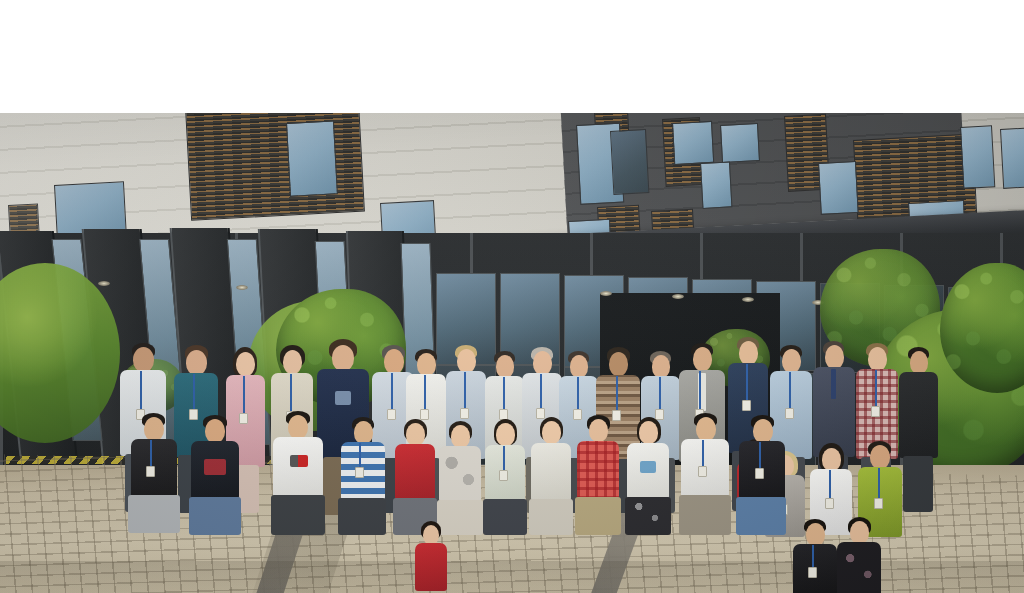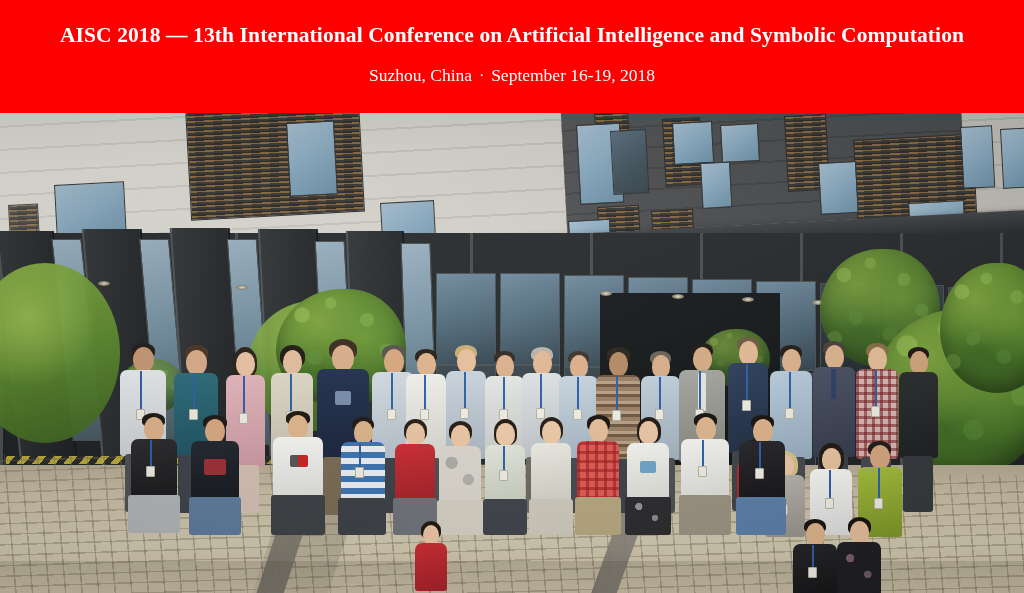--- a/index.html
+++ b/index.html
@@ -338,26 +338,20 @@
     pointer-events: none;
     background:
       radial-gradient(ellipse 85% 80% at 50% 45%, rgba(255,255,255,0.05) 0%, rgba(0,0,0,0.14) 100%);
   }
 </style>
 </head>
 <body>
 
 <div class="page">
 
-  <div class="banner">
-    <div class="banner-title">AISC 2018 — 13th International Conference on Artificial Intelligence and Symbolic Computation</div>
-    <div class="banner-subtitle">
-      <span>Suzhou, China</span><span class="dot">·</span><span>September 16-19, 2018</span>
-    </div>
-  </div>
 
   <div class="photo">
 
     <div class="sky"></div>
 
     <div class="facade-upper"></div>
     <div class="facade-dark-block"></div>
     <div class="facade-upper-shade"></div>
 
     <div class="louvre" style="left:185px; top:-6px; width:172px; height:112px;"></div>

